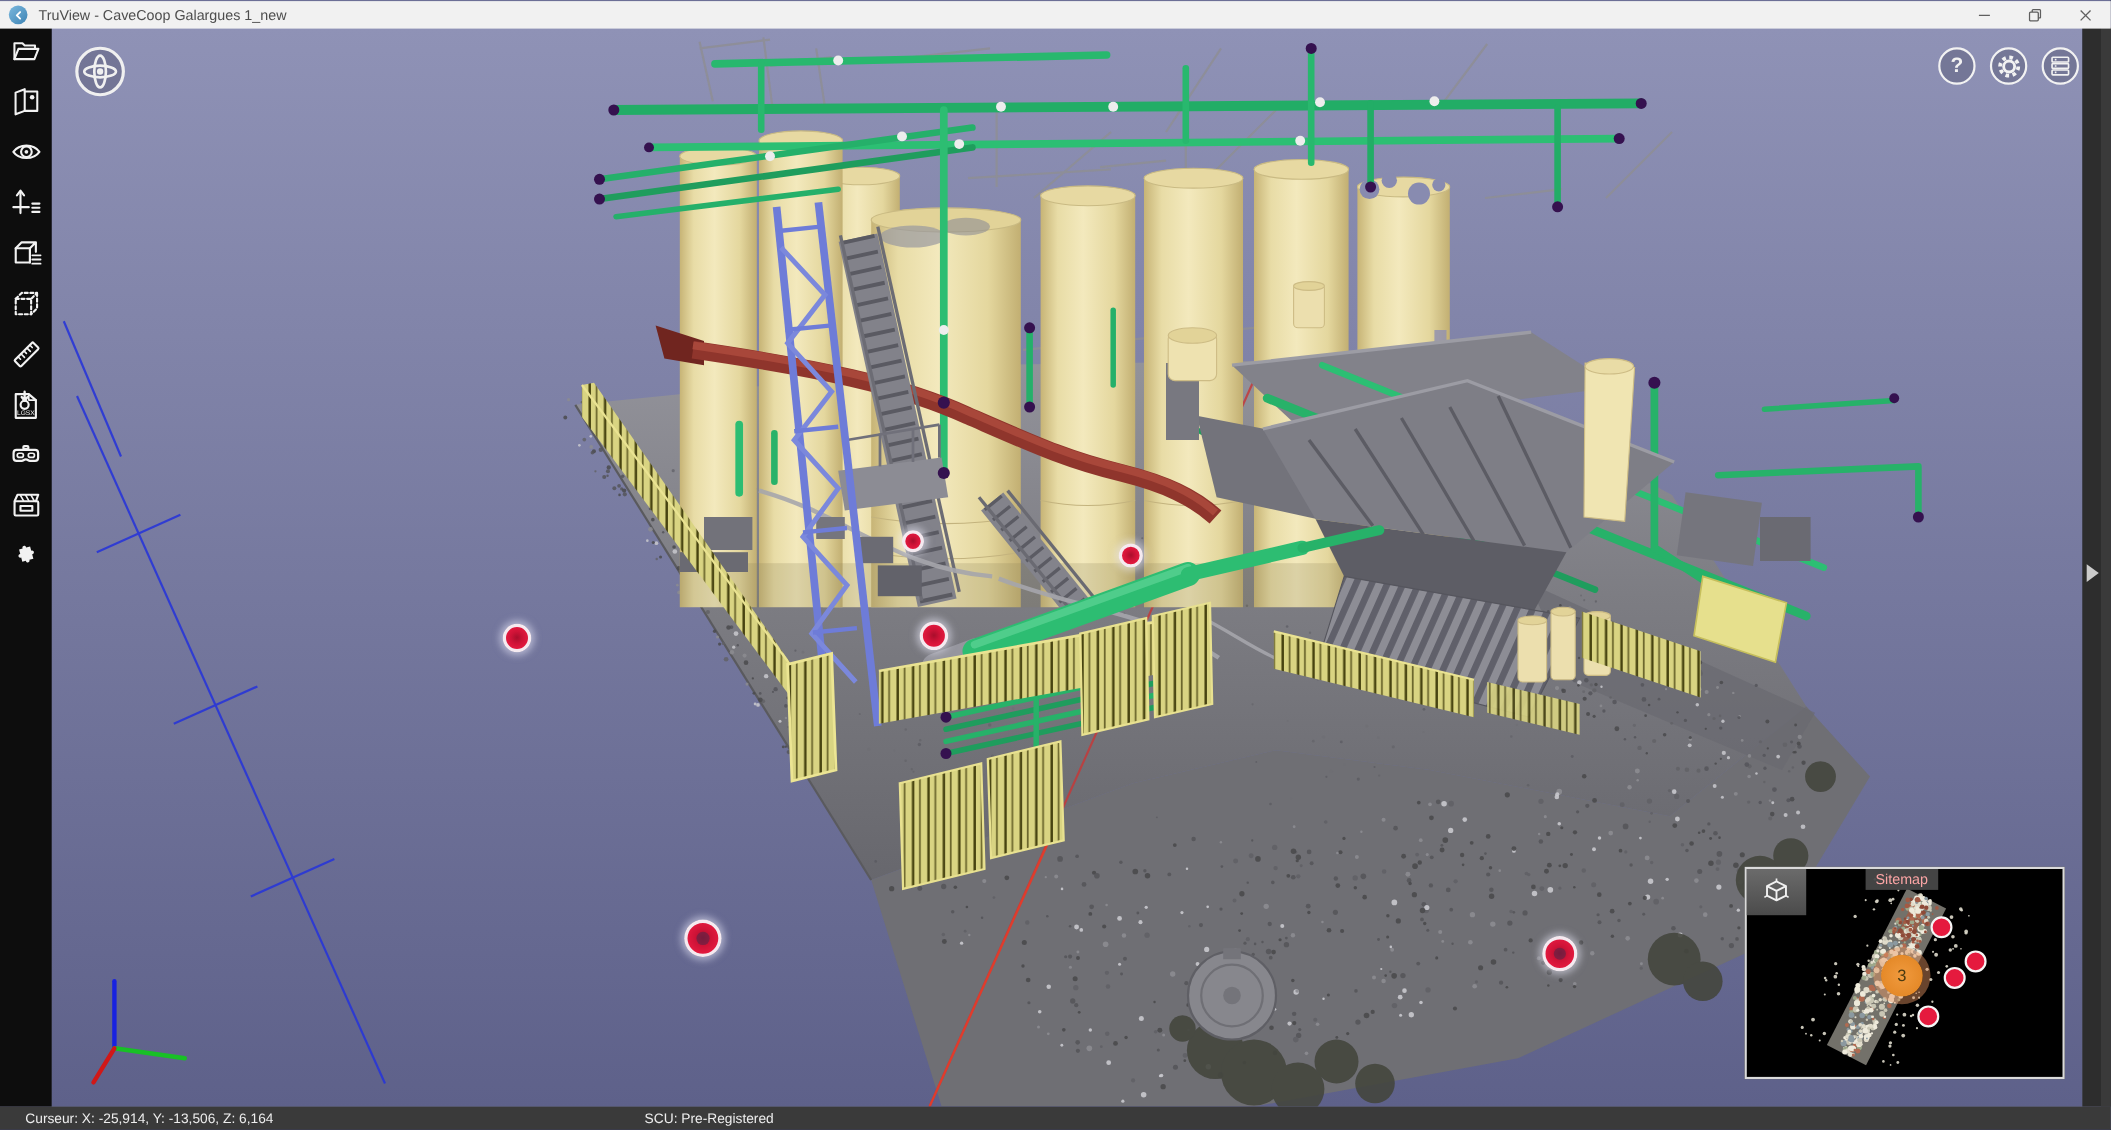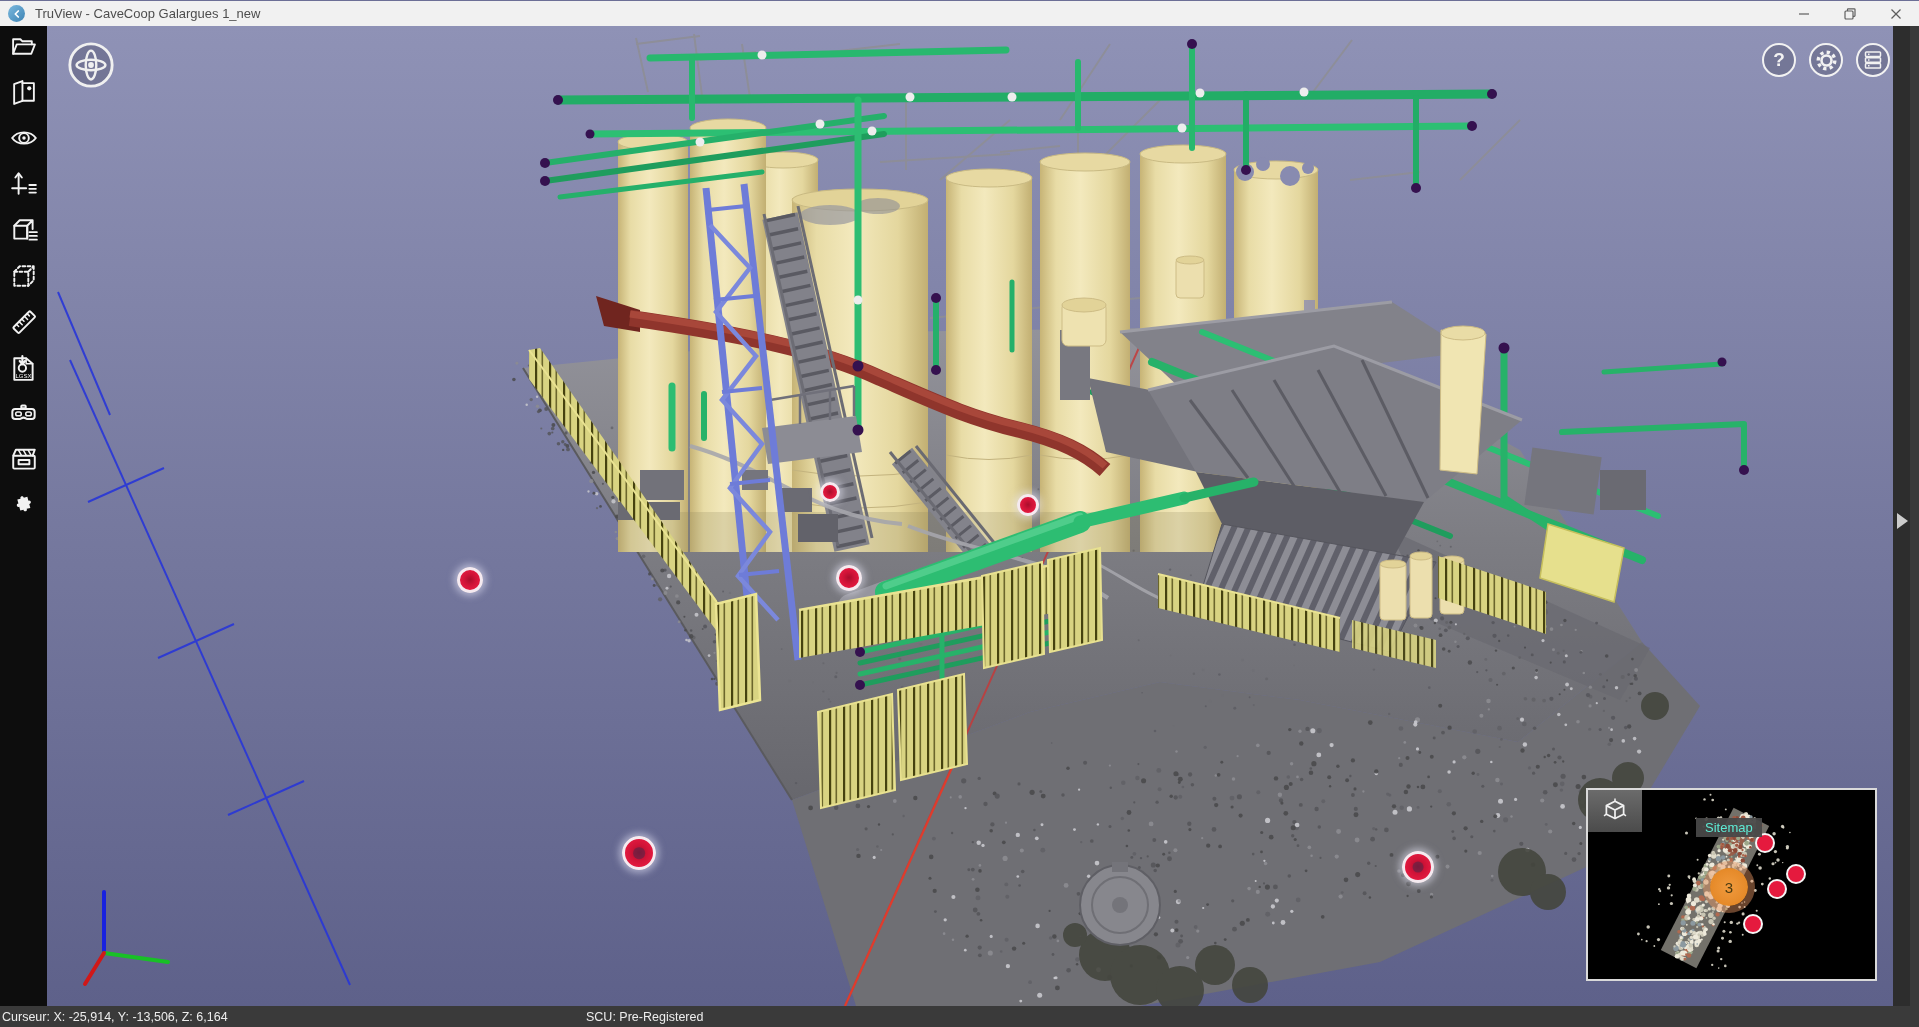--- a/index.html
+++ b/index.html
@@ -31,21 +31,21 @@
   
   .right-strip{position:absolute;top:25px;right:0;width:26px;bottom:21px;background:#2d2d2d;z-index:30;}
   .right-strip .inner{position:absolute;top:0;right:0;bottom:0;width:9px;background:#3a3a3a;}
   .expander{position:absolute;top:488px;left:4px;width:0;height:0;
             border-top:8px solid transparent;border-bottom:8px solid transparent;
             border-left:11px solid #cccccc;cursor:pointer;}
 
   
   .statusbar{position:absolute;left:0;right:0;bottom:0;height:21px;background:#3a3a3a;
              color:#ededed;font-size:12.5px;display:flex;align-items:center;z-index:55;}
-  .cursor-text{margin-left:2px;white-space:nowrap;}
+  .cursor-text{margin-left:23px;white-space:nowrap;}
   .scu-text{position:absolute;left:586px;white-space:nowrap;text-align:center;}
 
   
   .compass{position:absolute;top:15px;left:19px;width:50px;height:50px;z-index:10;cursor:pointer;}
   .hud-buttons{position:absolute;top:18px;right:3px;display:flex;gap:13px;z-index:10;}
   .hud-btn{width:34px;height:34px;border-radius:50%;border:2.5px solid #f2f2f2;box-sizing:border-box;
            background:rgba(45,45,65,.25);color:#f2f2f2;display:flex;align-items:center;
            justify-content:center;font-size:19px;font-weight:bold;cursor:pointer;}
   .hud-btn svg{stroke:#f2f2f2;fill:none;}
 
@@ -58,21 +58,21 @@
   .marker-dot{position:absolute;left:50%;top:50%;width:42%;height:42%;transform:translate(-50%,-50%);
       border-radius:50%;background:rgba(75,40,75,.55);}
 
   
   .sitemap-panel{position:absolute;left:1586px;top:788px;width:291px;height:193px;background:#000;
                  border:2px solid #dadada;box-sizing:border-box;z-index:20;}
   .sitemap-home{position:absolute;left:0;top:0;width:54px;height:42px;
                 background:linear-gradient(#6b6b6b,#4b4b4b);display:flex;align-items:center;
                 justify-content:center;cursor:pointer;z-index:4;}
   .sitemap-home svg{stroke:#f0f0f0;fill:none;stroke-width:1.6;stroke-linejoin:round;}
-  .sitemap-label{position:absolute;left:108px;top:28px;background:rgba(72,72,72,.95);color:#5eead4;
+  .sitemap-label{position:absolute;left:108px;top:0;background:rgba(72,72,72,.95);color:#fca5a5;
                  font-size:13px;padding:2px 9px;z-index:4;}
   .sitemap-cloud{position:absolute;inset:0;}
   #sitemap-markers{position:absolute;inset:0;z-index:3;}
   .sm-marker{position:absolute;border-radius:50%;background:#e51a3e;border:2.5px solid #f5f5f5;
              box-sizing:border-box;cursor:pointer;}
   .sm-current{position:absolute;border-radius:50%;background:radial-gradient(#f09a3e,#e0821f);
               box-shadow:0 0 0 7px rgba(233,150,100,.45);display:flex;align-items:center;
               justify-content:center;font-size:15px;color:#4a3a10;cursor:pointer;}
 </style>
 </head>

